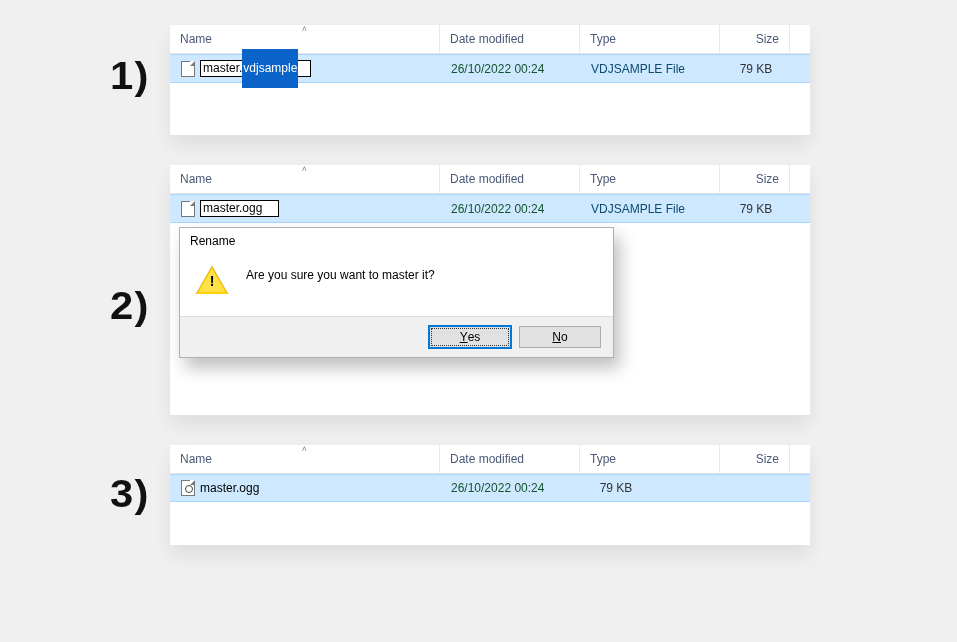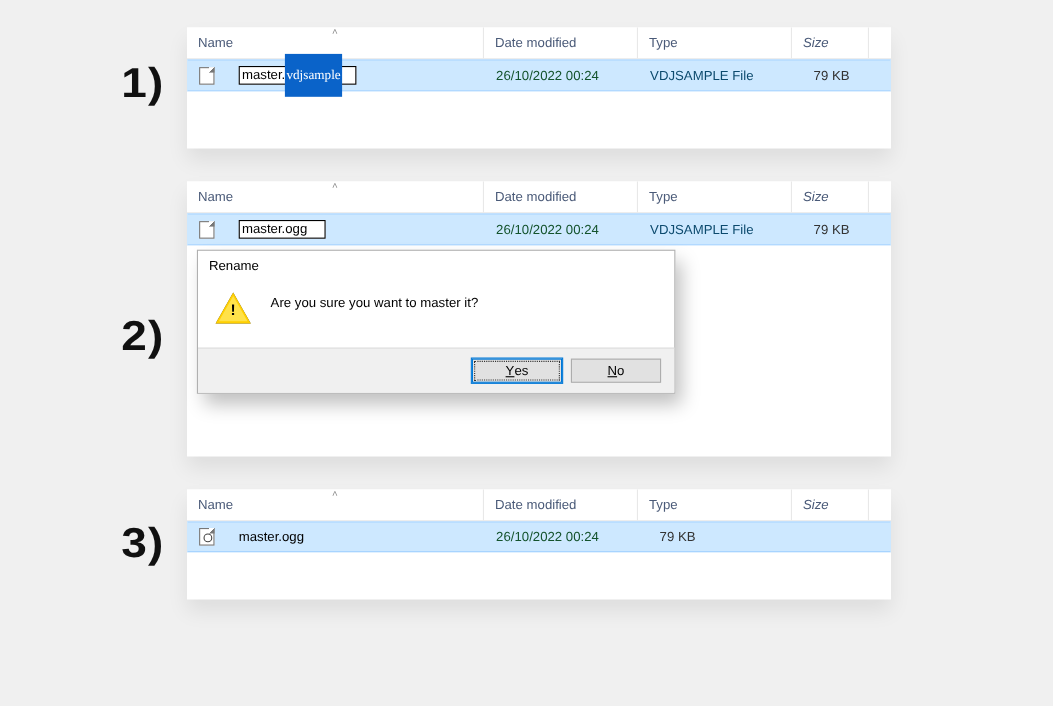--- a/index.html
+++ b/index.html
@@ -47,21 +47,21 @@
   .col-head {
     padding: 7px 10px;
     color: #4a5a78;
     position: relative;
     border-right: 1px solid #e8e8e8;
     white-space: nowrap;
   }
   .col-name  { width: 270px; }
   .col-date  { width: 140px; }
   .col-type  { width: 140px; }
-  .col-size  { width: 70px; text-align: left; font-style: italic; }
+  .col-size  { width: 70px; text-align: right; }
   .col-tail  { flex: 1; border-right: none; }
   .sort-arrow {
     position: absolute;
     top: -1px;
     left: 50%;
     transform: translateX(-50%);
     font-size: 9px;
     color: #888;
   }
   .row-sel {
@@ -69,21 +69,21 @@
     align-items: center;
     background: #cde8ff;
     padding: 3px 0;
     border: 1px solid transparent;
   }
   .row-sel.with-border {
     border-top: 1px solid #a8d4ff;
     border-bottom: 1px solid #a8d4ff;
   }
   .cell { padding: 2px 10px; white-space: nowrap; }
-  .cell.name { width: 270px; display: flex; align-items: center; gap: 22px; }
+  .cell.name { width: 270px; display: flex; align-items: center; gap: 5px; }
   .cell.date { width: 140px; color: #14532d; }
   .cell.type { width: 140px; color: #0c4a6e; }
   .cell.size { width: 70px; text-align: center; color: #333; }
   .file-icon {
     width: 14px;
     height: 16px;
     border: 1px solid #777;
     background: #fff;
     position: relative;
     flex-shrink: 0;
@@ -109,21 +109,20 @@
     border: 1px solid #000;
     background: #fff;
     padding: 0 2px;
     height: 17px;
     line-height: 15px;
   }
   .sel-text {
     background: #0a63c9;
     color: #fff;
     padding: 12px 1px;
-    font-family: Liberation Serif, serif;
   }
   
   .dialog {
     position: absolute;
     left: 9px;
     top: 62px;
     width: 435px;
     background: #fff;
     border: 1px solid #b0b0b0;
     box-shadow: 6px 10px 16px rgba(0,0,0,0.25);

